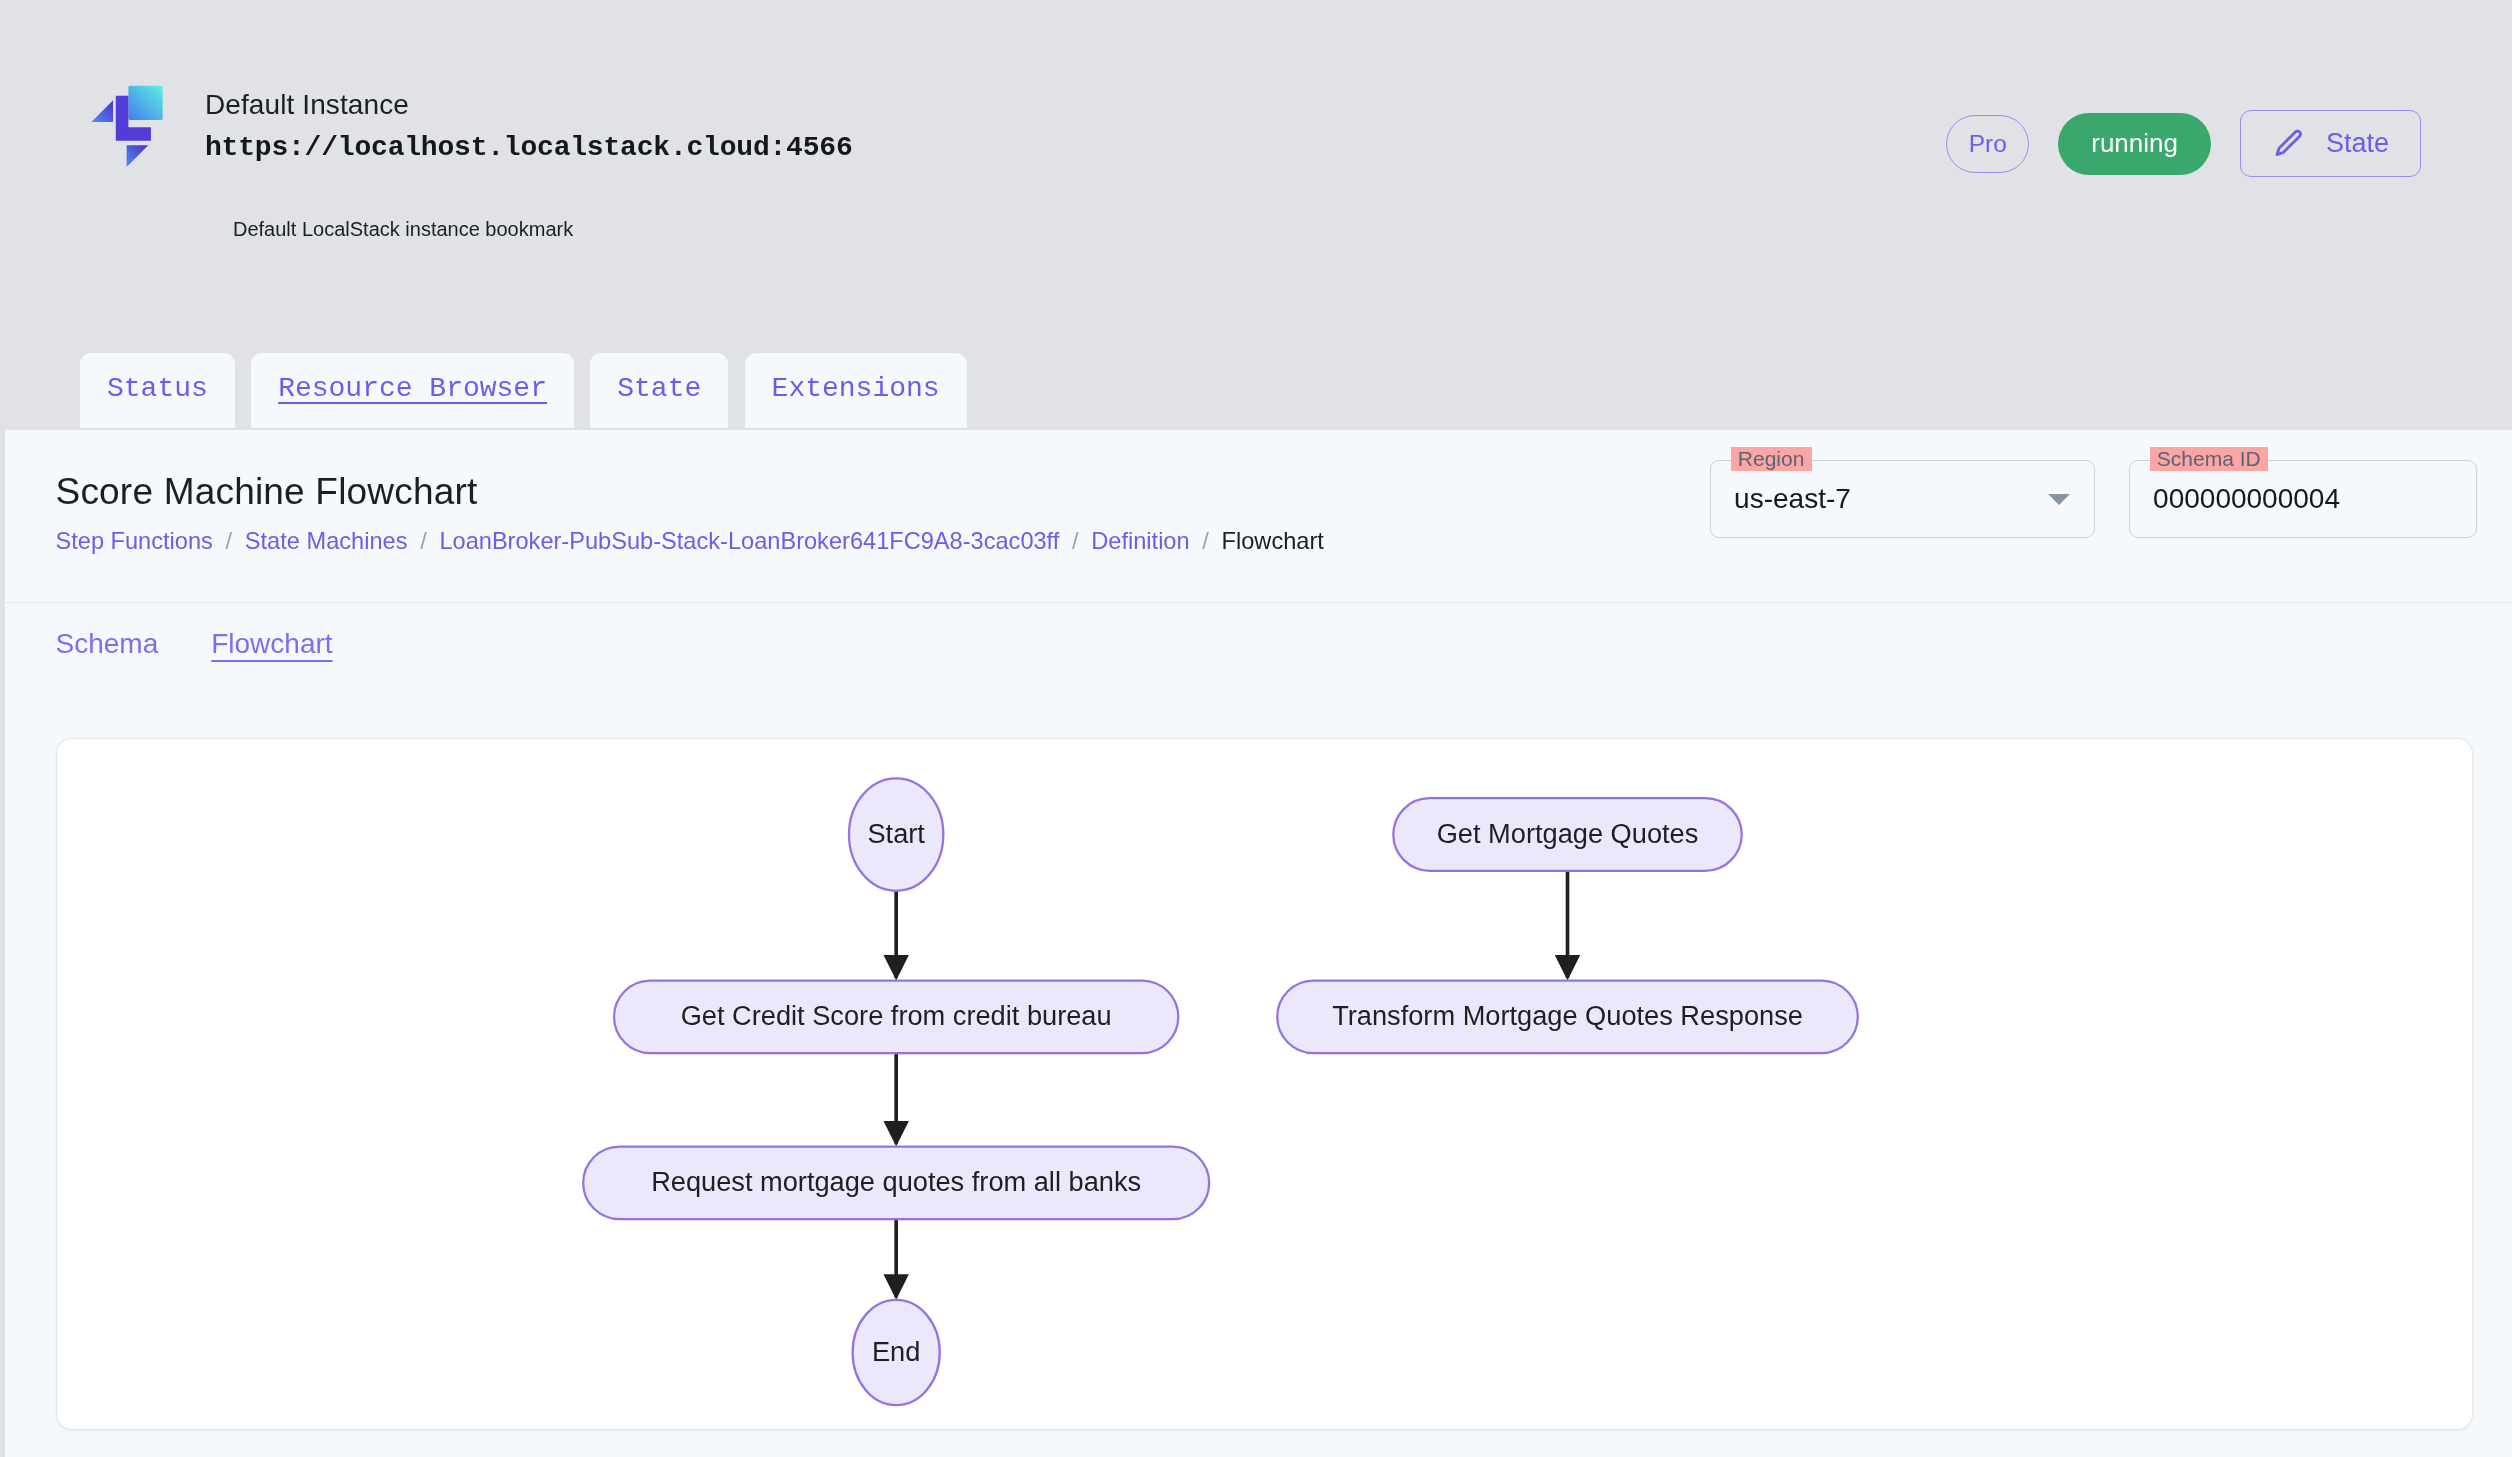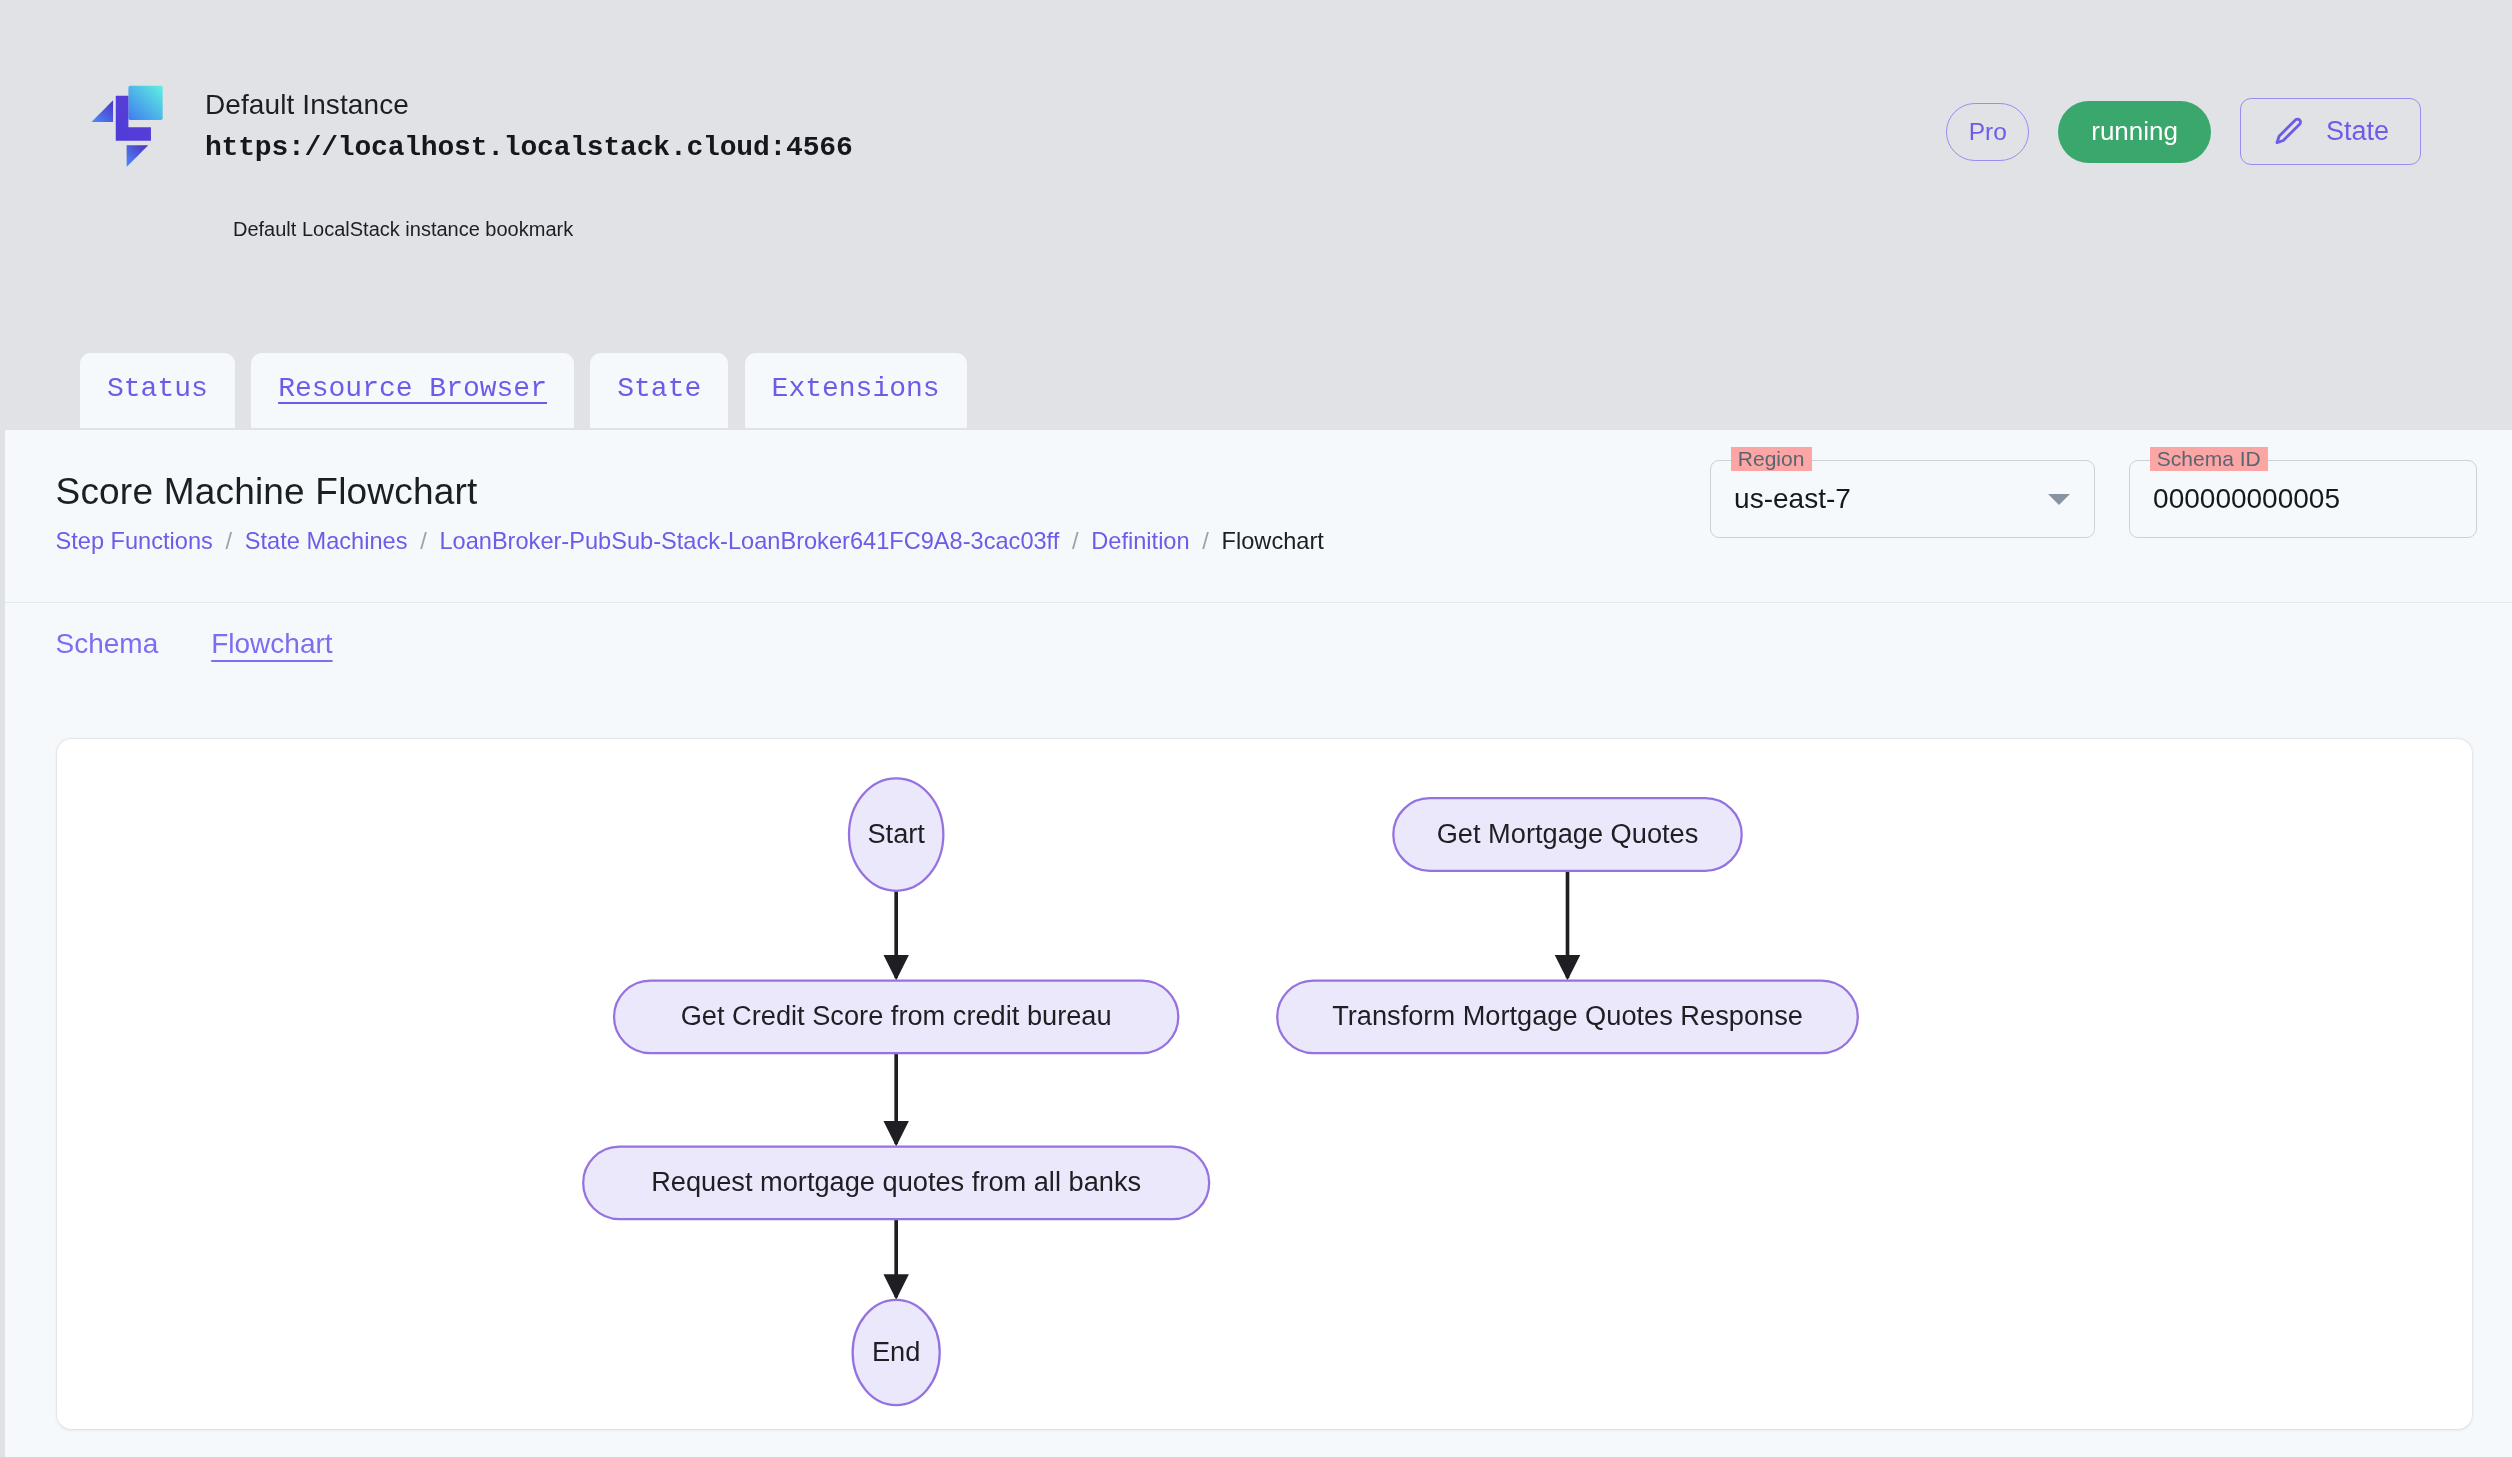--- a/index.html
+++ b/index.html
@@ -31,21 +31,21 @@
     font-size:28px; font-weight:bold; color:#14181c;
     line-height:1.3; margin-top:7.3px; letter-spacing:-0.2px;
   }
   .instance-desc {
     position:absolute; left:233px; top:218px;
     font-size:20px; color:#1b1f23;
   }
 
   
   .header-actions {
-    position:absolute; right:91px; top:98px;
+    position:absolute; right:91px; top:110px;
     display:flex; align-items:center; gap:29px;
   }
   .pro-badge {
     min-width:83px; height:58px; border-radius:31px;
     border:1.8px solid #9b8cf0; color:#6c5ce7; background:transparent;
     display:flex; align-items:center; justify-content:center;
     font-size:24.5px; padding:0 20px;
   }
   .running-badge {
     height:62px; border-radius:33px; background:#3aa76d;
@@ -221,21 +221,21 @@
   </div>
 
   <div class="selectors">
     <div class="field region">
       <span class="field-label">Region</span>
       <span class="field-value">us-east-7</span>
       <span class="caret-icon"></span>
     </div>
     <div class="field account">
       <span class="field-label">Schema ID</span>
-      <span class="field-value">000000000005</span>
+      <span class="field-value">000000000004</span>
     </div>
   </div>
 
   <div class="divider"></div>
 
   <div class="subtabs">
     <div class="subtab">Schema</div>
     <div class="subtab active">Flowchart</div>
   </div>
 

